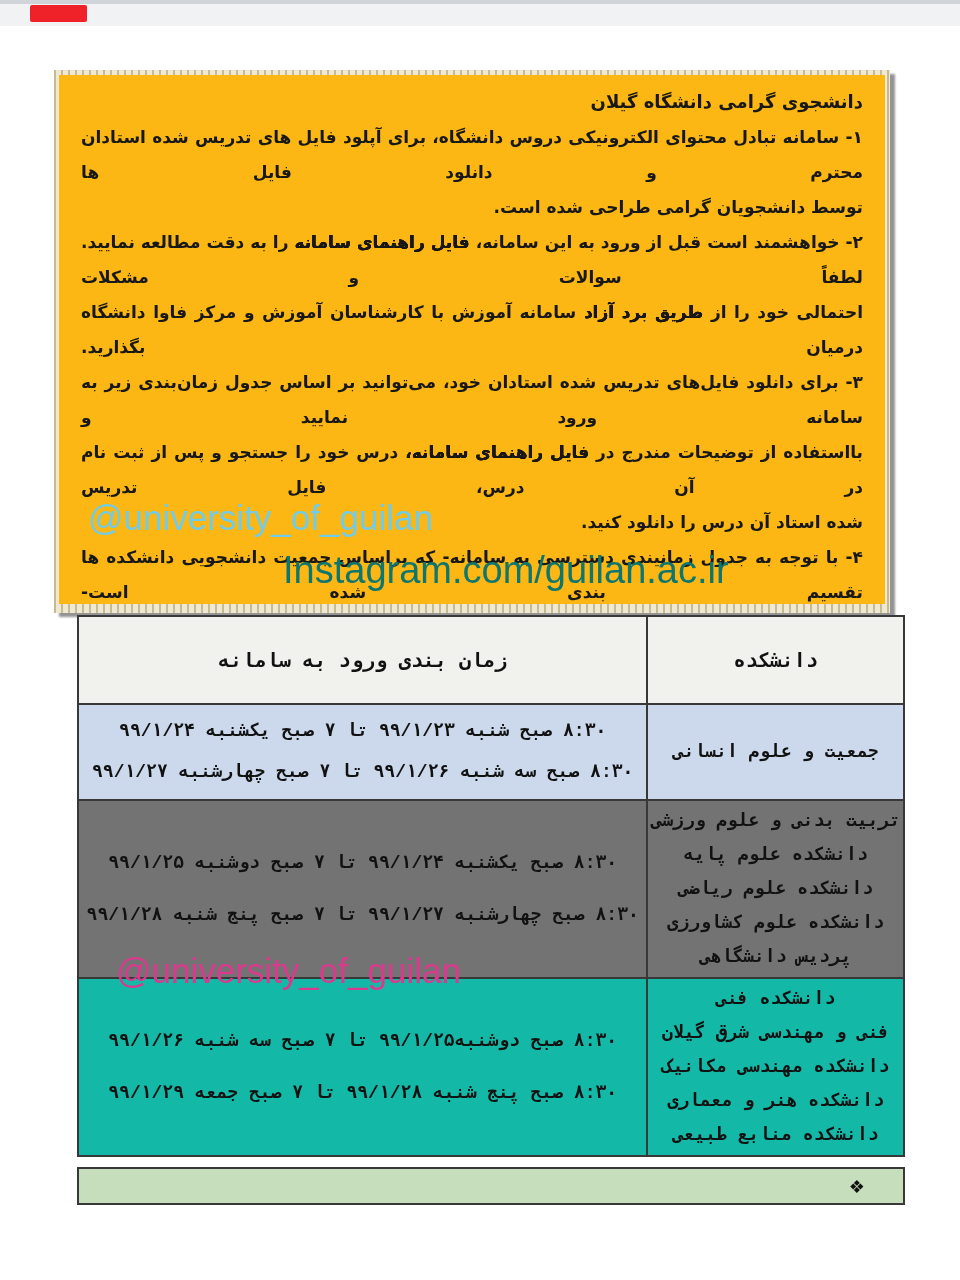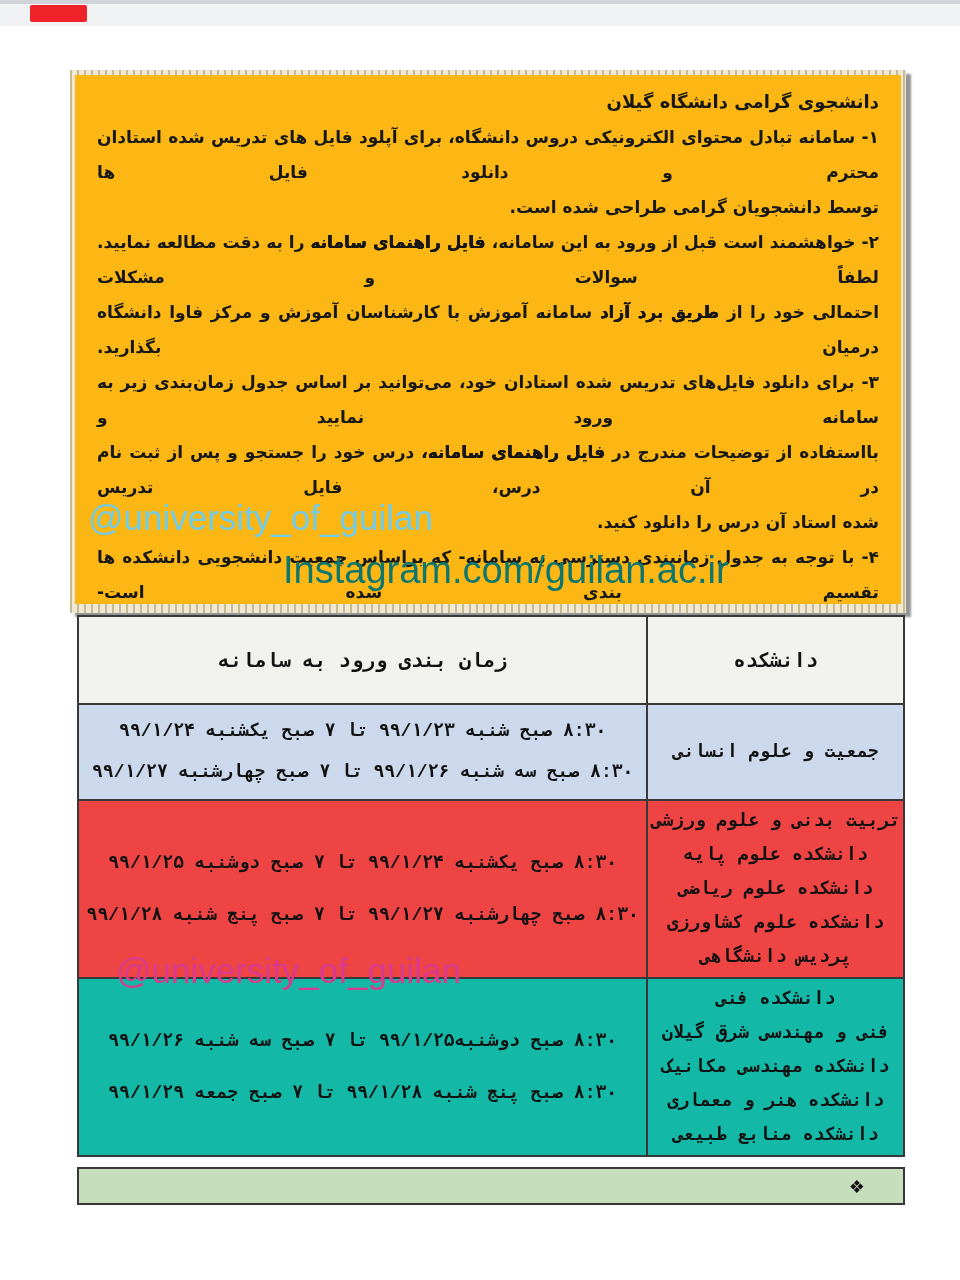--- a/index.html
+++ b/index.html
@@ -11,21 +11,21 @@
   .topbar {
     position:absolute; left:0; top:0; width:960px; height:26px;
     background:#f0f2f4; border-top:4px solid #d0d3d8; box-sizing:border-box;
   }
   .red-marker {
     position:absolute; left:30px; top:5px; width:57px; height:17px;
     background:#ee2228; border-radius:2px;
   }
   
   .notice-frame {
-    position:absolute; left:70px; top:70px; width:836px; height:543px;
+    position:absolute; left:54px; top:70px; width:836px; height:543px;
     box-sizing:border-box; padding:5px 5px 9px 5px;
     background:repeating-linear-gradient(90deg,#c6ba92 0 2px,#efe8d2 2px 7px);
     box-shadow:5px 4px 2px #949494;
   }
   .notice {
     width:100%; height:100%; box-sizing:border-box; background:#fcb714;
     padding:9px 22px; direction:rtl; color:#181818; font-weight:bold;
     font-size:17px;
   }
   .n-title { margin:0; font-size:18px; line-height:36px; font-weight:bold; }
@@ -43,21 +43,21 @@
   .wm-pink { left:116px; top:951px; font-size:35px; color:#da3a8e; }
   
   table.sched {
     position:absolute; left:77px; top:615px; width:828px;
     border-collapse:collapse; table-layout:fixed; direction:rtl;
     text-align:center; color:#111; font-weight:bold;
   }
   table.sched th, table.sched td { border:2px solid #383838; padding:0;font-family:Liberation Mono, monospace; }
   th.h-fac, th.h-time { height:86px; font-size:20px; background:#f1f1ee; }
   tr.r1 td { height:94px;  background:#ccd9ec;margin-left:48px; }
-  tr.r2 td { height:176px; background:#ef4444; }
+  tr.r2 td { height:176px; background:#737373; }
   tr.r3 td { height:176px; background:#14b8a6; }
   td.times  { font-size:18px; }
   tr.r1 td.times .tl { line-height:41px; }
   tr.r2 td.times .tl, tr.r3 td.times .tl { line-height:52px; }
   td.fac { font-size:18px; }
   td.fac .fl { line-height:34px; }
   
   .footnote {
     position:absolute; left:77px; top:1167px; width:828px; height:38px;
     box-sizing:border-box; border:2px solid #383838; background:#c6debc;

